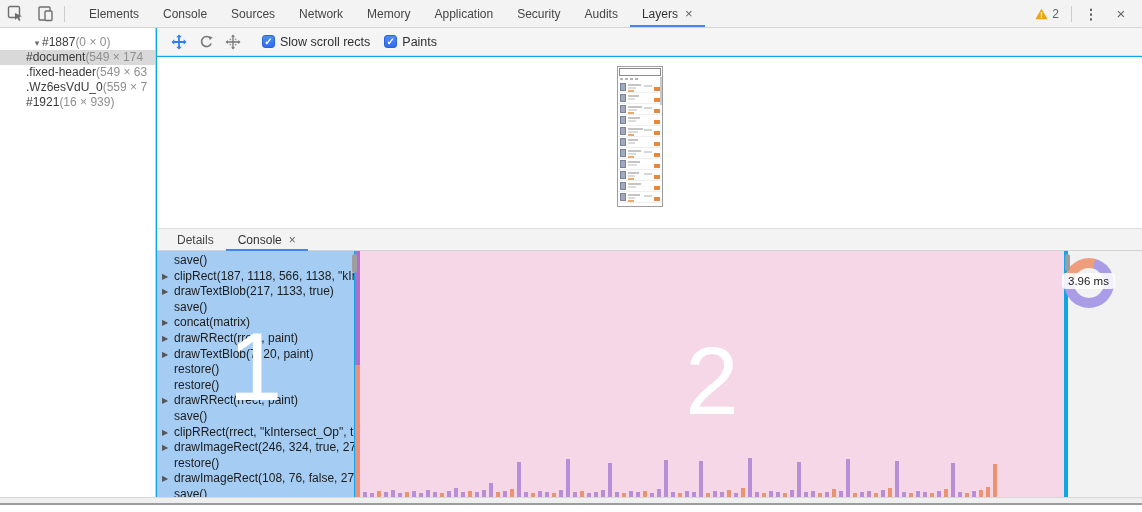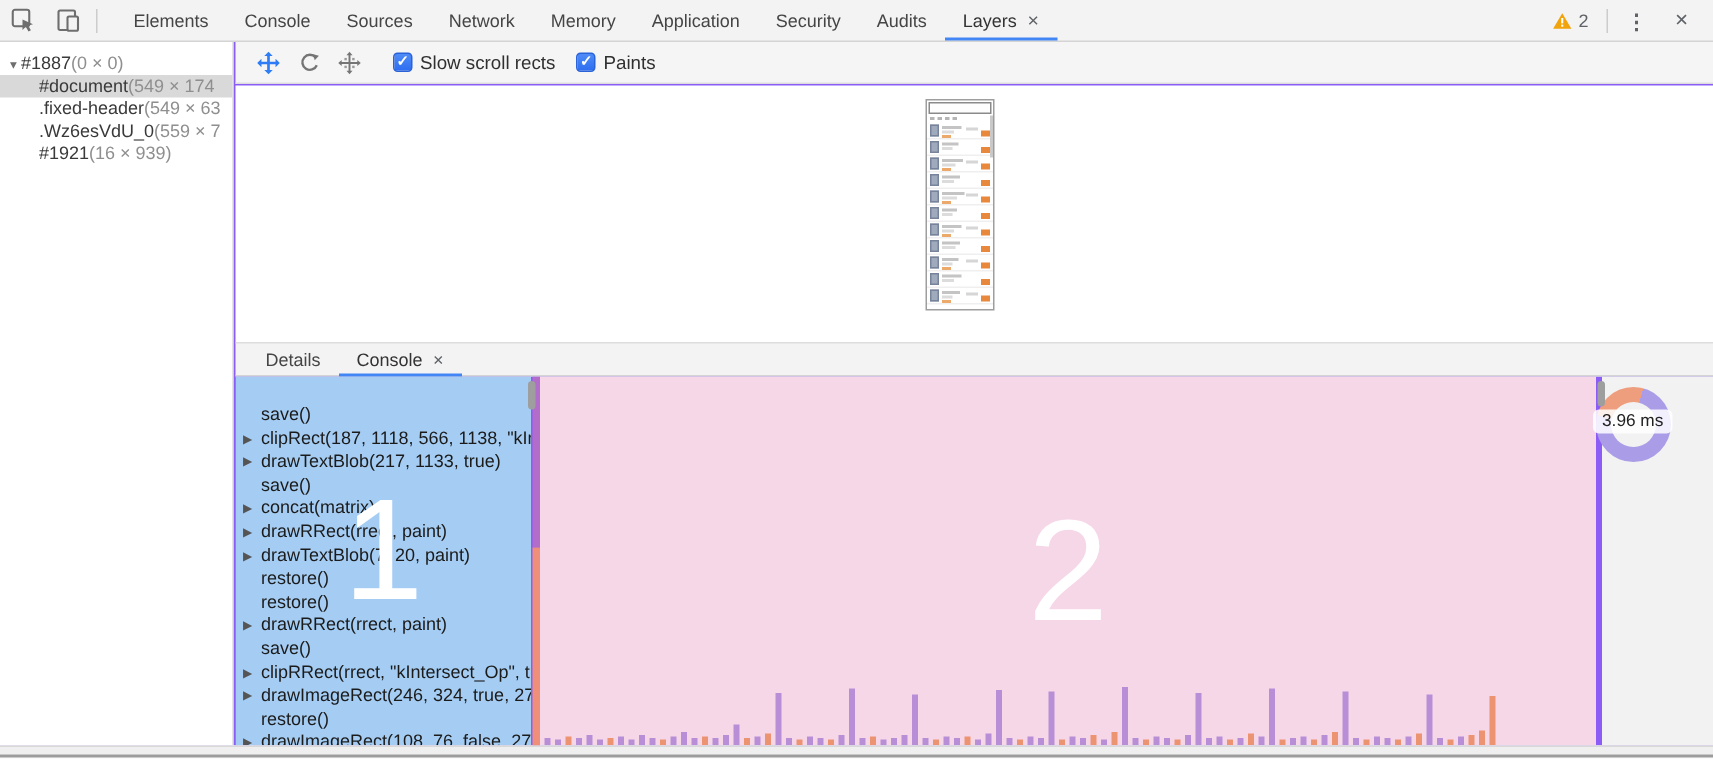--- a/index.html
+++ b/index.html
@@ -1,19 +1,19 @@
 <!DOCTYPE html>
 <html><head>
 <meta charset="utf-8">
 <style>
   * { margin:0; padding:0; box-sizing:border-box; }
   html,body { background:#fff; }
   #app {
     position:relative; width:1142px; height:506px; overflow:hidden;
-    font-family:"Liberation Sans", sans-serif; background:#8b5cf6;
+    font-family:"Liberation Sans", sans-serif; background:#0ea5e9;
     -webkit-font-smoothing:antialiased;
   }
   
   .topbar {
     position:absolute; top:0; left:0; width:1142px; height:28px;
     background:#f3f3f3; border-bottom:1px solid #d4d4d4;
     display:flex; align-items:center;
   }
   .topbar .icon-btn { width:30px; height:27px; display:flex; align-items:center; justify-content:center; cursor:pointer; }
   .tb-divider { width:1px; height:16px; background:#ccc; margin:0 4px; }
@@ -77,21 +77,21 @@
     background:#f3f3f3; border-top:1px solid #ddd; border-bottom:1px solid #d4d4d4;
     display:flex; align-items:center; padding-left:8px;
   }
   .ptab { display:flex; align-items:center; height:22px; padding:0 12px; font-size:12px; color:#454545; cursor:pointer; }
   .ptab.active { box-shadow:inset 0 -2px 0 0 #4285f4; color:#333; }
   .ptab .tab-close { margin-left:7px; color:#5f6368; font-size:12px; }
   
   .profiler { position:absolute; top:223px; left:0; width:985px; height:246px; overflow:hidden; }
   .cmd-list {
     position:absolute; left:0; top:0; width:197px; height:246px;
-    background:#a5cdf3; overflow:hidden; padding-top:18px;
+    background:#a5cdf3; overflow:hidden; padding-top:2px;
   }
   .cmd-row { height:15.6px; line-height:15.6px; font-size:12px; color:#1b1b1b; white-space:nowrap; padding-left:17px; position:relative; overflow:hidden; }
   .cmd-exp { position:absolute; left:5px; top:0; font-size:8px; color:#555; }
   .seg-num {
     position:absolute; color:#fff; font-size:96px; font-weight:400; pointer-events:none;
     line-height:1; z-index:3;
   }
   .seg1 { left:50%; top:116px; transform:translate(-50%,-50%); }
   .seg2 { left:50%; top:130px; transform:translate(-50%,-50%); }
   .scroll-thumb { position:absolute; width:5px; border-radius:2.5px; background:#9e9e9e; z-index:5; }
@@ -188,21 +188,21 @@
       <div class="icon-btn">
         <span class="kebab">⋮</span>
       </div>
       <div class="icon-btn">
         <span class="x-close">×</span>
       </div>
     </div>
   </div>
 
   <div class="sidebar" id="layer-tree">
-      <div class="tree-row" style="padding-left: 4px;"><span class="tree-caret">▾</span><span class="tree-name">#1887</span><span class="tree-dims">(0 × 0)</span></div>
+      <div class="tree-row" style="padding-left: 4px; margin-left: 28px;"><span class="tree-caret">▾</span><span class="tree-name">#1887</span><span class="tree-dims">(0 × 0)</span></div>
       <div class="tree-row selected" style="padding-left: 26px;"><span class="tree-name">#document</span><span class="tree-dims">(549 × 174</span></div>
       <div class="tree-row" style="padding-left: 26px;"><span class="tree-name">.fixed-header</span><span class="tree-dims">(549 × 63</span></div>
       <div class="tree-row" style="padding-left: 26px;"><span class="tree-name">.Wz6esVdU_0</span><span class="tree-dims">(559 × 7</span></div>
       <div class="tree-row" style="padding-left: 26px;"><span class="tree-name">#1921</span><span class="tree-dims">(16 × 939)</span></div>
     </div>
 
   <div class="content">
 
     <div class="layers-toolbar">
       <div class="tool-icon">

